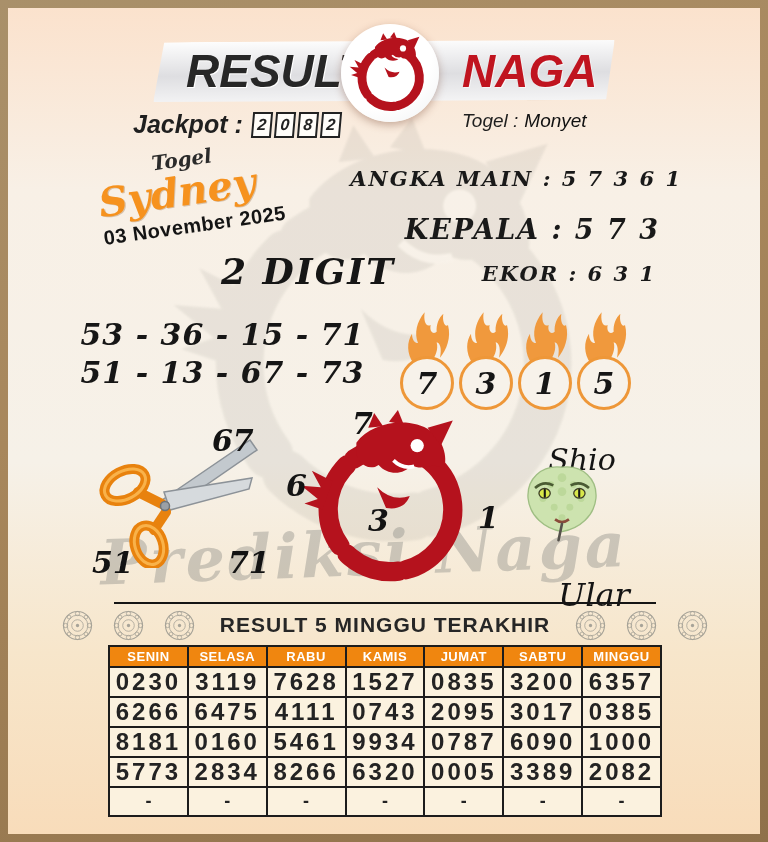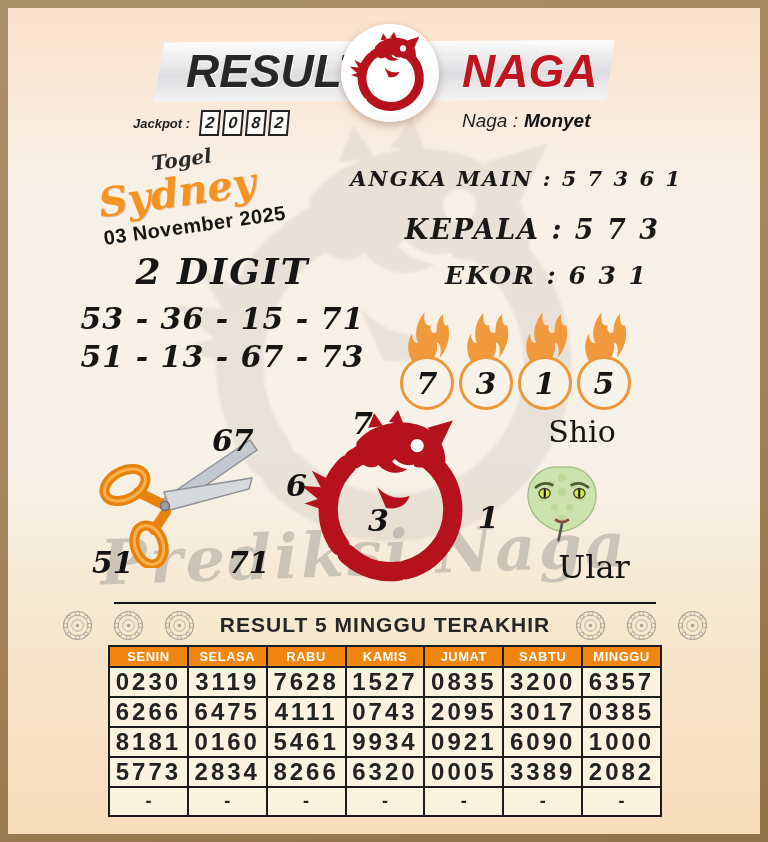--- a/index.html
+++ b/index.html
@@ -32,59 +32,59 @@
   }
   #logo-circle {
     left:341px; top:24px; width:98px; height:98px; border-radius:50%;
     background:radial-gradient(circle at 35% 30%,#ffffff 60%,#eef0f2);
     box-shadow:0 3px 8px rgba(120,70,50,.4); display:flex; align-items:center; justify-content:center;
   }
   #logo-circle svg { width:82px; height:82px; color:#b5121d; }
 
   
   #jackpot-row { left:133px; top:110px; display:flex; align-items:center; }
-  #jackpot-label { font-style:italic; font-weight:bold; font-size:13px; color:#1f1f1f; margin-right:8px; }
+  #jackpot-label { font-style:italic; font-weight:bold; font-size:25px; color:#1f1f1f; margin-right:8px; }
   .jackpot-box {
     display:inline-flex; align-items:center; justify-content:center;
     width:20px; height:26px; border:2px solid #222; background:#fffdf9; margin:0 1.5px;
     font-weight:bold; font-style:italic; font-size:16px; color:#222; transform:skewX(-5deg);
   }
   #shio-row { left:462px; top:110px; font-size:19px; font-style:italic; color:#1f1f1f; }
-  #shio-row b { font-weight:700; margin-left:6px; color:#111; }
+  #shio-row b { font-weight:400; margin-left:6px; color:#111; }
 
   
   #market { left:98px; top:144px; width:220px; transform:rotate(-8deg); }
   #market-togel { margin-left:58px; font-family:"DejaVu Serif",serif; font-style:italic; font-weight:bold; font-size:20px; color:#2b2b2b; }
   #market-city  { font-family:"DejaVu Serif",serif; font-style:italic; font-weight:bold; font-size:40px; line-height:40px; color:#f6921e; text-shadow:1px 1px 0 rgba(120,60,0,.25); }
   #market-date  { margin-top:4px; font-weight:800; font-size:20px; color:#141414; letter-spacing:.5px; }
 
   
   .pred { font-family:"DejaVu Serif",serif; font-style:italic; font-weight:bold; color:#191919; letter-spacing:2px; white-space:nowrap; }
   #pred-main   { right:86px;  top:166px; font-size:21px; }
   #pred-kepala { right:108px; top:214px; font-size:27px; }
-  #pred-ekor   { right:120px; top:261px; font-size:25px; }
+  #pred-ekor   { right:112px; top:261px; font-size:21px; }
 
   
   #two-digit { left:50px; top:250px; width:345px; text-align:center; font-family:"DejaVu Serif",serif; font-style:italic; font-weight:bold; color:#161616; }
-  #two-digit-title { font-size:36px; letter-spacing:2px; margin-bottom:8px; }
+  #two-digit-title { font-size:36px; letter-spacing:2px; margin-bottom:24px;text-align:right; }
   .two-digit-row { font-size:30px; line-height:38px; letter-spacing:1px; white-space:nowrap; }
 
   
   #hot-row { left:398px; top:302px; width:240px; height:112px; display:flex; }
   .hot-unit { position:relative; width:59px; height:112px; }
   .hot-unit svg.flame { position:absolute; left:6px; top:0; width:48px; height:70px; color:#f0993d; }
   .hot-circle {
     position:absolute; left:2px; top:54px; width:54px; height:54px; border-radius:50%;
     border:3px solid #ee9738; background:#f7f2ea; display:flex; align-items:center; justify-content:center;
     font-family:"DejaVu Serif",serif; font-style:italic; font-weight:bold; font-size:30px; color:#161616;
     box-shadow:0 0 0 2px #f7f2ea inset;
   }
 
   
-  .script { font-family:"DejaVu Serif",serif; color:#141414; }
+  .script { font-family:"DejaVu Serif",serif; font-style:italic; color:#141414;margin-top:28px; }
   #shio-word { left:522px; top:414px; width:120px; text-align:center; font-size:30px; }
   #snake { left:518px; top:462px; width:88px; height:80px; }
   #ular-word { left:532px; top:548px; width:124px; text-align:center; font-size:32px; }
 
   
   #scissors { left:92px; top:428px; width:175px; height:140px; }
   .loose-num { font-family:"DejaVu Serif",serif; font-style:italic; font-weight:bold; font-size:30px; color:#131313; }
   #num-top    { left:212px; top:423px; }
   #num-bleft  { left:92px;  top:545px; }
   #num-bright { left:228px; top:545px; }
@@ -213,21 +213,21 @@
   </div>
 
   <div id="jackpot-row" class="abs">
     <span id="jackpot-label">Jackpot :</span>
     <span class="jackpot-box">2</span>
     <span class="jackpot-box">0</span>
     <span class="jackpot-box">8</span>
     <span class="jackpot-box">2</span>
   </div>
   <div id="shio-row" class="abs">
-    <span>Naga :</span><b>Monyet</b>
+    <span>Togel :</span><b>Monyet</b>
   </div>
 
   <div id="market" class="abs">
     <div id="market-togel">Togel</div>
     <div id="market-city">Sydney</div>
     <div id="market-date">03 November 2025</div>
   </div>
 
   <div id="pred-main" class="abs pred">ANGKA MAIN : 5 7 3 6 1</div>
   <div id="pred-kepala" class="abs pred">KEPALA : 5 7 3</div>
@@ -338,21 +338,21 @@
           <td>0743</td>
           <td>2095</td>
           <td>3017</td>
           <td>0385</td>
         </tr>
         <tr>
           <td>8181</td>
           <td>0160</td>
           <td>5461</td>
           <td>9934</td>
-          <td>0921</td>
+          <td>0787</td>
           <td>6090</td>
           <td>1000</td>
         </tr>
         <tr>
           <td>5773</td>
           <td>2834</td>
           <td>8266</td>
           <td>6320</td>
           <td>0005</td>
           <td>3389</td>

